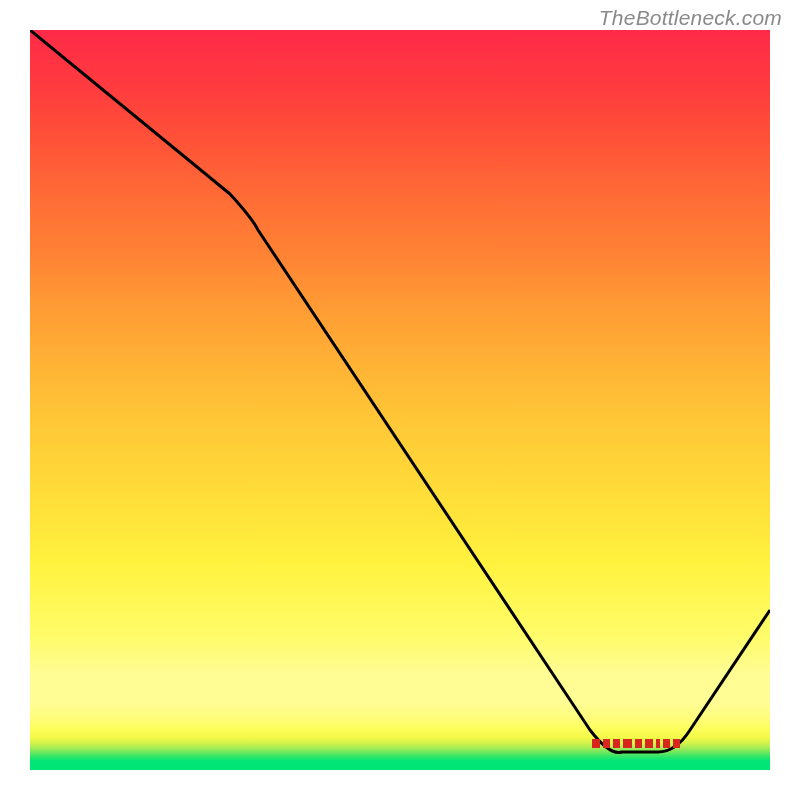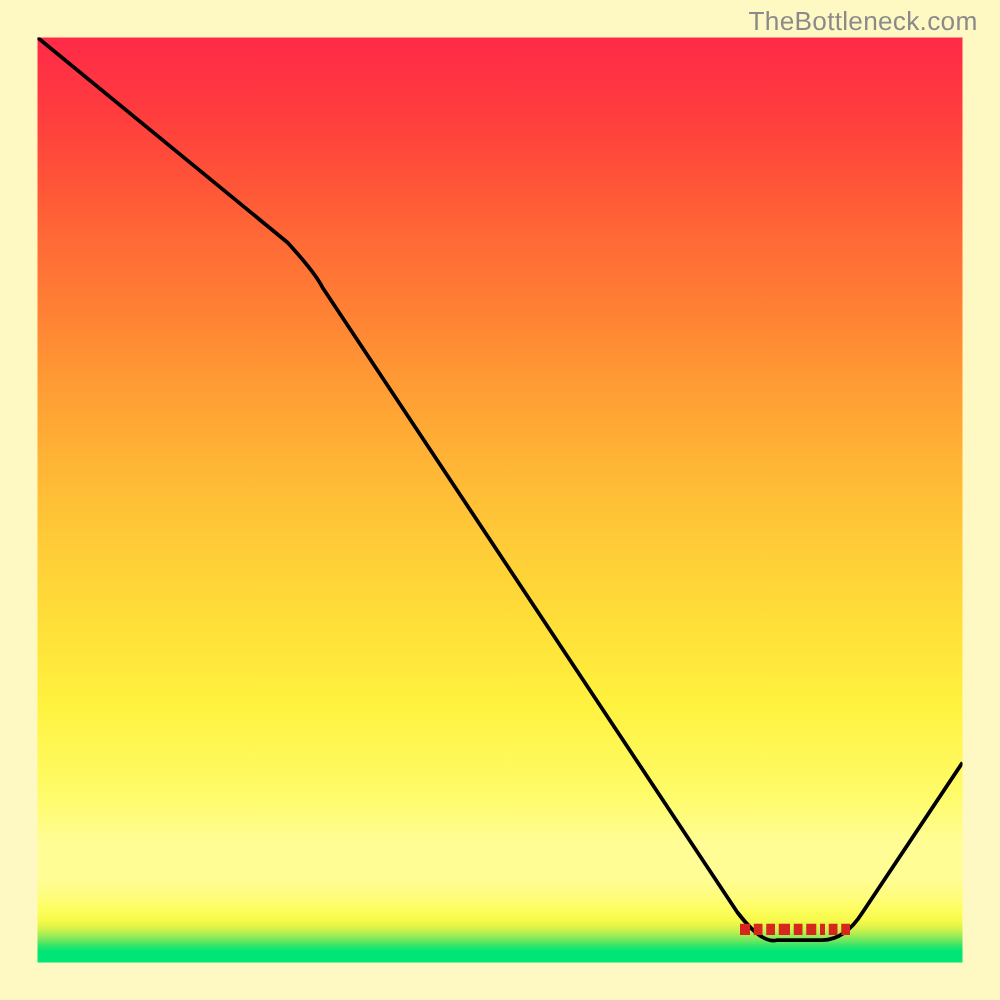--- a/index.html
+++ b/index.html
@@ -8,21 +8,22 @@
     width: 800px;
     height: 800px;
     background: #000;
     overflow: hidden;
     font-family: Arial, Helvetica, sans-serif;
   }
   .frame {
     position: relative;
     width: 800px;
     height: 800px;
-    background: #fef9c3;
+    background: #ffffff;
+    font-style: italic;
   }
   .plot {
     position: absolute;
     left: 30px;
     top: 30px;
     width: 740px;
     height: 740px;
     
     background: linear-gradient(
       to top,

